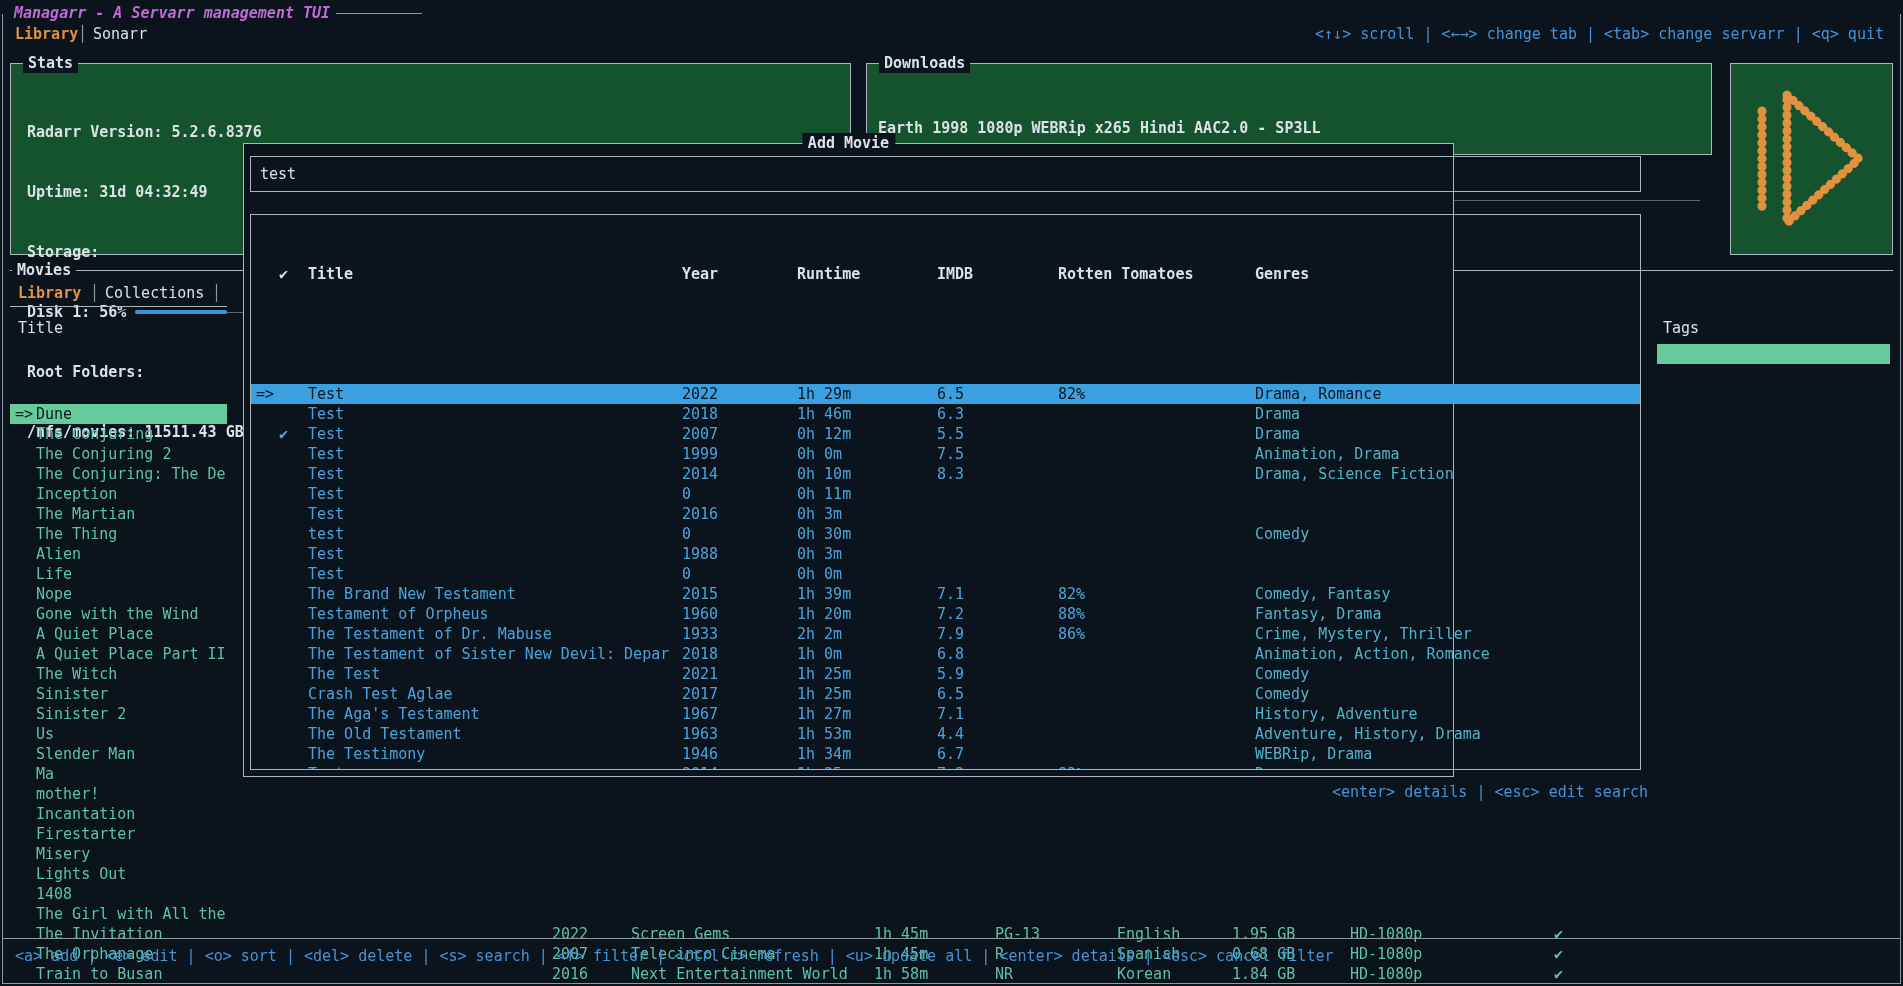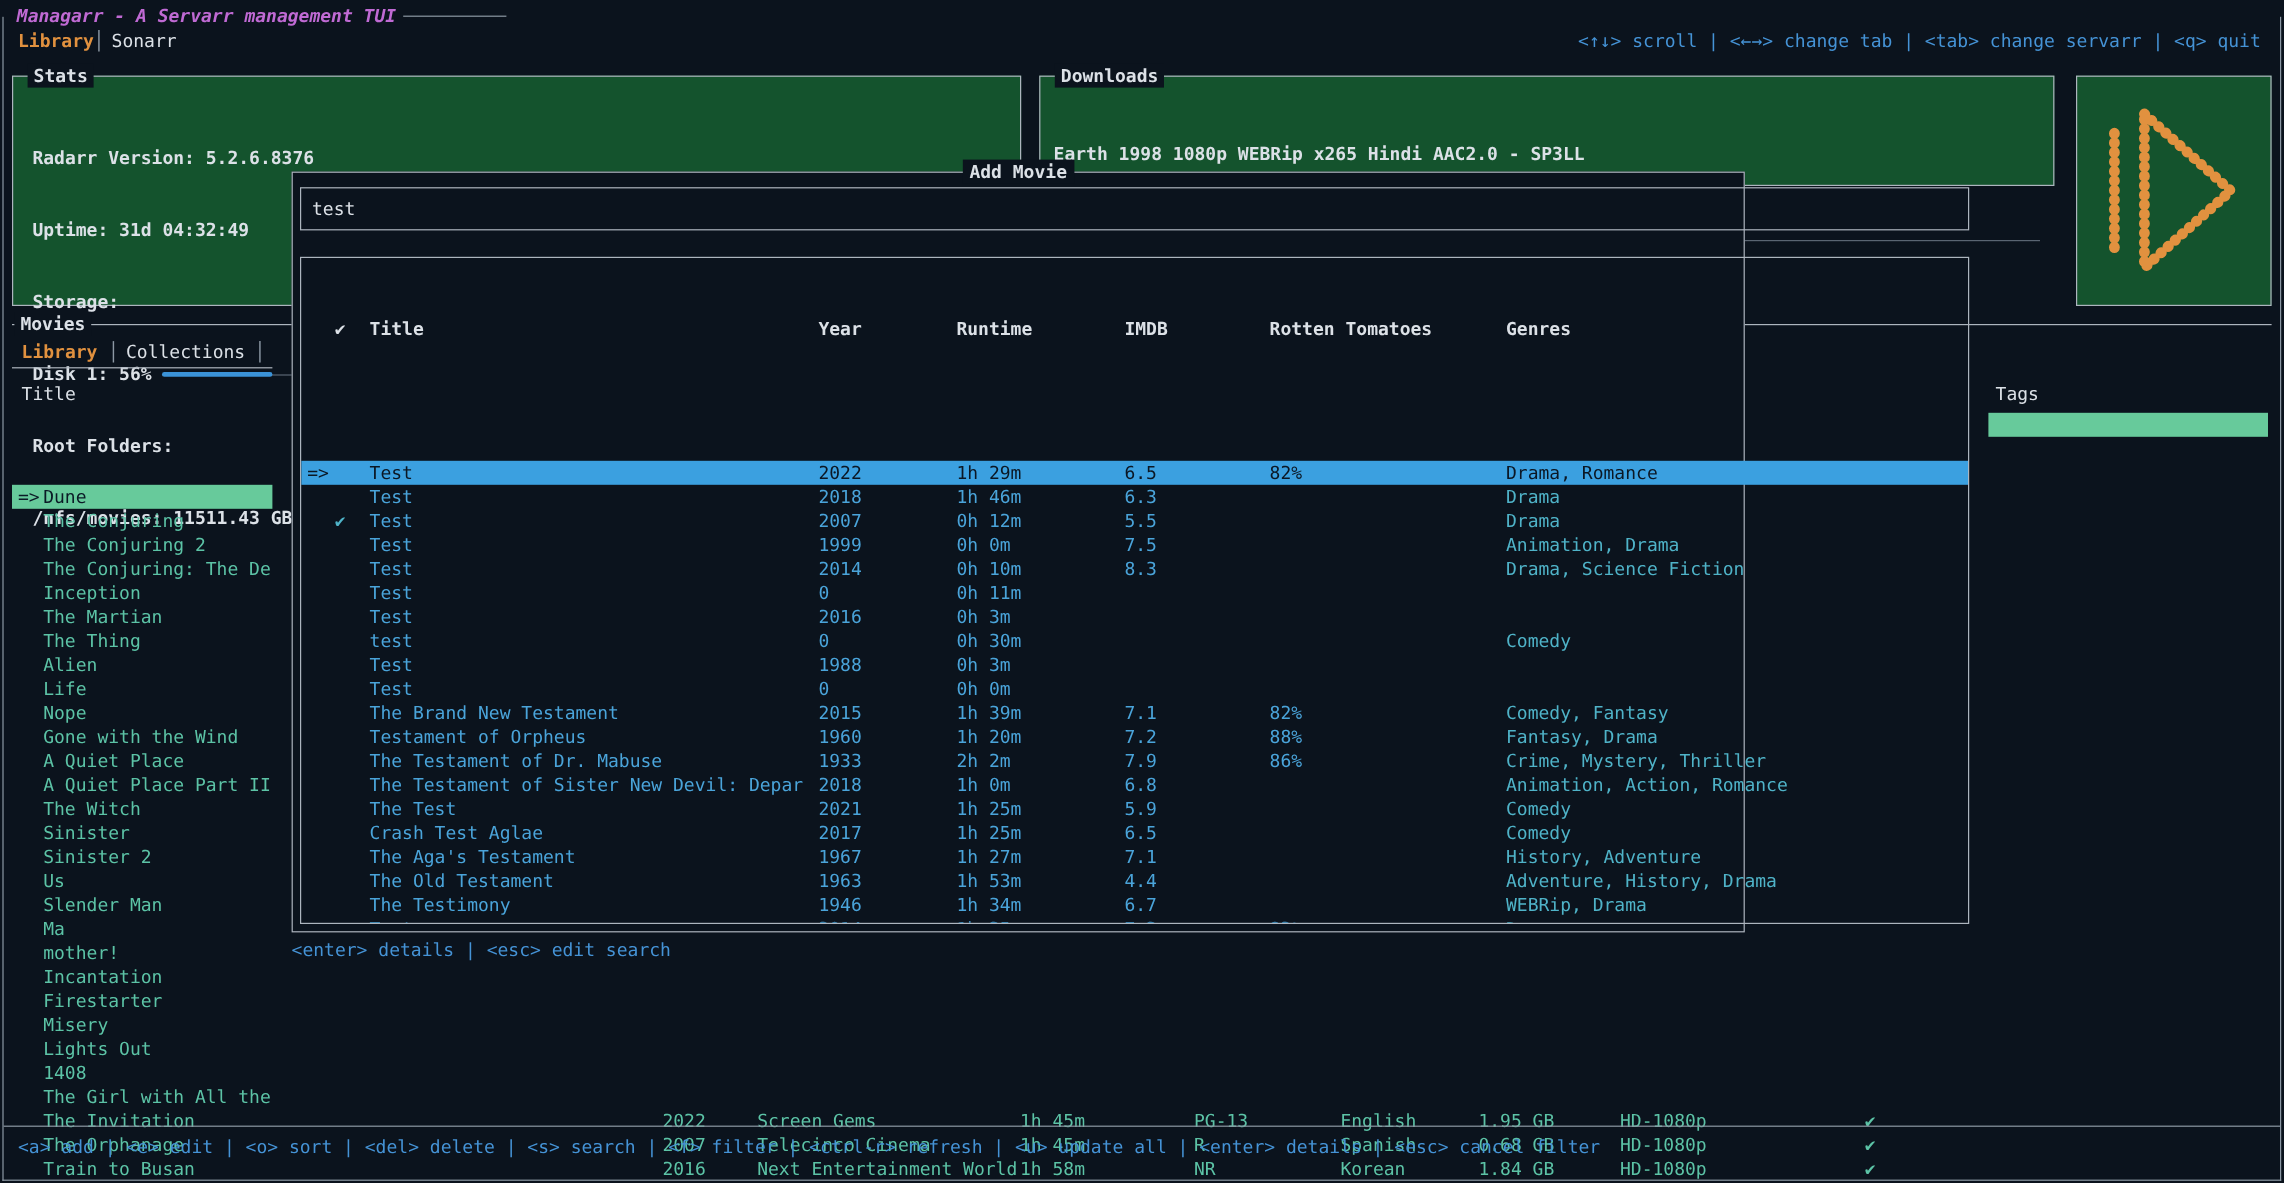--- a/index.html
+++ b/index.html
@@ -45,35 +45,35 @@
 .mrow>span{position:absolute;top:0;color:#5cc3a6}
 .m-mark{left:5px}
 .m-title{left:26px}
 .mrow.sel{background:#67ca9b}
 .mrow.sel>span{color:#0b1a26}
 
 .tags-cell-selected{background:#67ca9b}
 
 .drow{position:relative;height:20px;width:1903px}
 .drow>span{position:absolute;top:0;color:#5cc3a6}
-.d-year{left:552px}.d-studio{left:631px}.d-run{left:850px}.d-cert{left:995px}.d-lang{left:1117px}.d-size{left:1232px}.d-quality{left:1350px}
+.d-year{left:552px}.d-studio{left:631px}.d-run{left:874px}.d-cert{left:995px}.d-lang{left:1117px}.d-size{left:1232px}.d-quality{left:1350px}
 .d-icon{left:1554px;color:#4fb3c8}
 
 .popup{position:absolute;left:243px;top:143px;width:1211px;height:634px;background:#0b131d;border:1px solid #adb5be}
 .popup-title{position:absolute;top:-11px;left:50%;transform:translateX(-50%);background:#0b131d;padding:0 6px;font-weight:bold;color:#dce1e7}
 .search-input{position:absolute;left:6px;top:12px;width:1391px;height:36px;background:transparent;border:1px solid #adb5be;color:#dce1e7;font-family:"DejaVu Sans Mono","Liberation Mono",monospace;font-size:15px;padding:0 9px;outline:none}
 .results{position:absolute;left:6px;top:70px;width:1391px;height:556px;border:1px solid #adb5be;padding-top:9px;overflow:hidden}
 .prow{position:relative;height:20px}
 .prow>span{position:absolute;top:0;color:#4aa4da}
 .prow .c-gen,.prow .c-check{color:#4fb3c8}
 .prow.hdr>span{color:#dce1e7;font-weight:bold}
 .prow.sel{background:#3ba0e0}
 .prow.sel>span{color:#0b1724}
 .c-mark{left:5px}.c-check{left:28px}.c-title{left:57px}.c-year{left:431px}.c-run{left:546px}.c-imdb{left:686px}.c-rt{left:807px}.c-gen{left:1004px}
-.popup-help{position:absolute;left:243px;top:782px;width:1405px;text-align:left;color:#4593d6}
+.popup-help{position:absolute;left:243px;top:782px;width:1405px;text-align:right;color:#4593d6}
 .footer-text{position:absolute;left:15px;top:946px;color:#4593d6}
 </style>
 </head>
 <body>
 
 <div class="screen">
 
   <div class="outer-frame"></div>
   <div class="title-dash"></div>
   <span class="abs app-title" style="left:14px;top:3px">Managarr - A Servarr management TUI</span>

